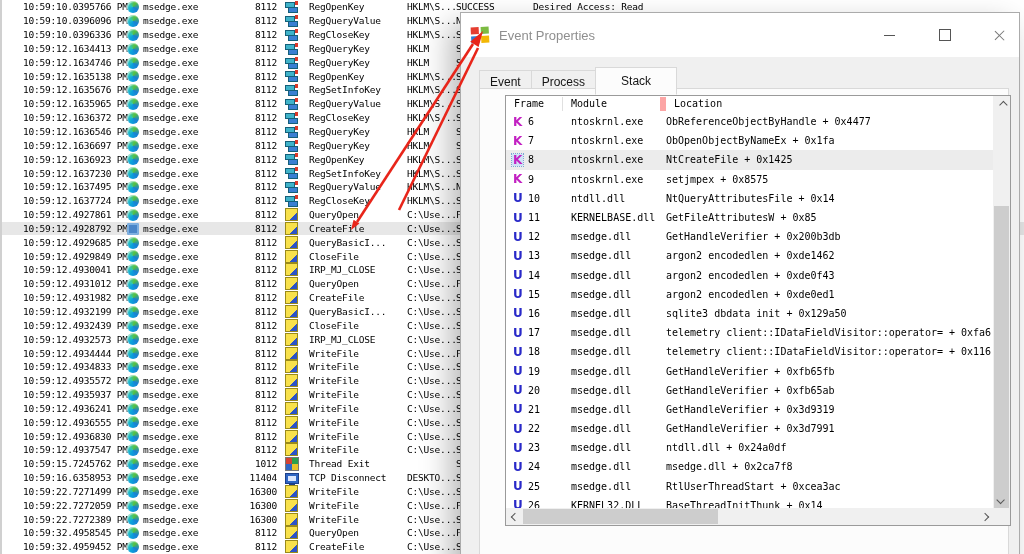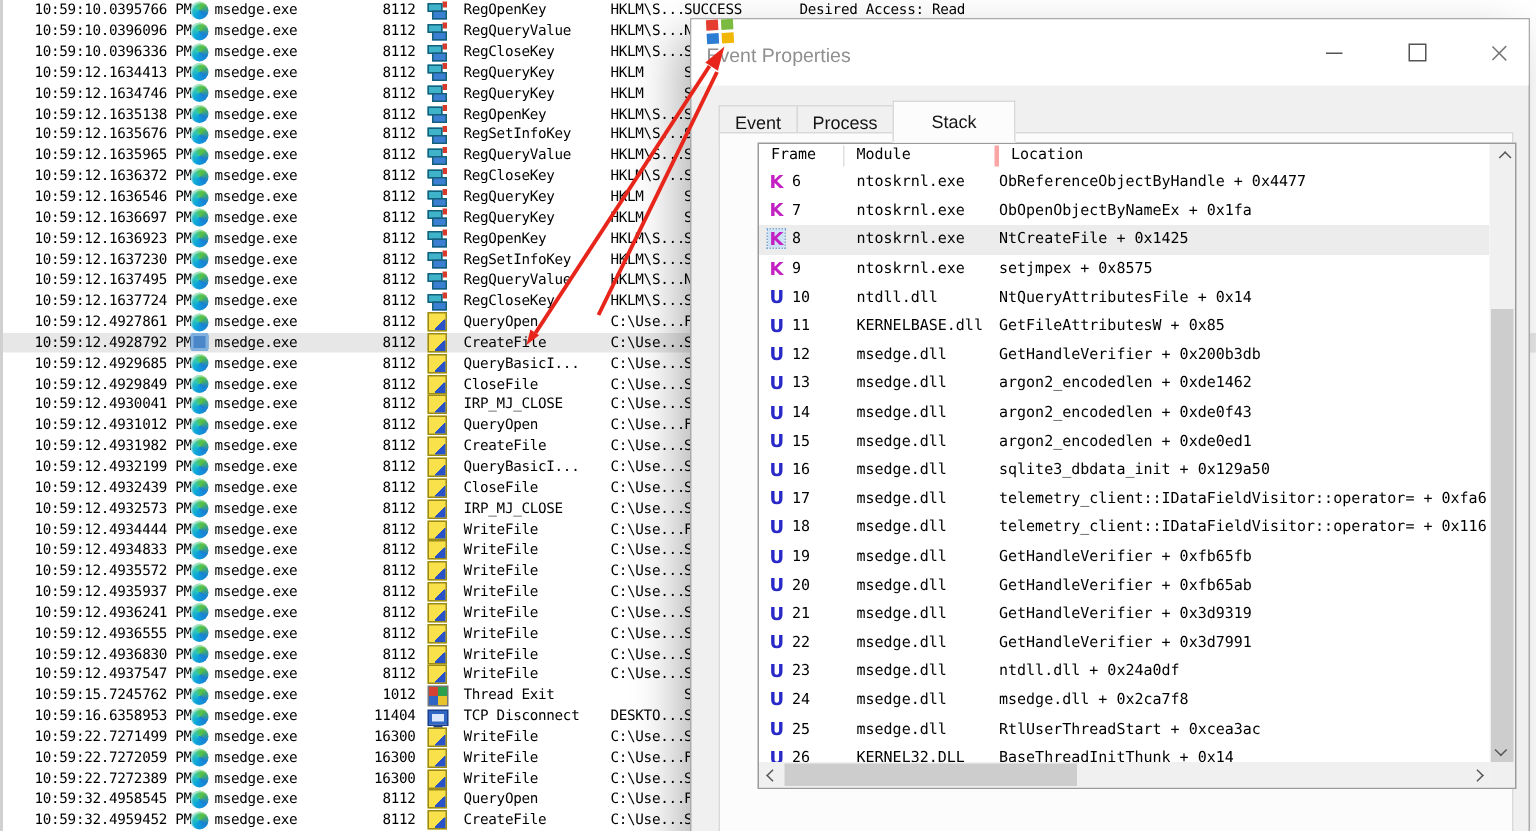--- a/index.html
+++ b/index.html
@@ -37,21 +37,21 @@
     background:linear-gradient(135deg,transparent 45%,#2a52c8 45%);}
   .thread-icon{width:12px;height:12px;border:1px solid #777;
     background:linear-gradient(90deg,#d44233 0 50%,#2ba04d 50% 100%) 0 0/12px 6px no-repeat,
                linear-gradient(90deg,#2f66c4 0 50%,#e8c22a 50% 100%) 0 6px/12px 6px no-repeat;}
   .network-icon{width:12px;height:9px;margin-top:2px;background:#dbe7ff;border:1px solid #1c3f8a;
     box-shadow:inset 0 0 0 2px #2f66c4;}
   .network-icon::after{content:"";position:absolute;left:3px;bottom:-3px;width:6px;height:2px;background:#1c3f8a;}
   
   .dialog{position:absolute;left:460px;top:12px;width:560px;height:560px;background:#f0f0f0;
     border:1px solid #ababab;box-shadow:-10px 12px 28px rgba(0,0,0,.28);box-sizing:border-box;}
-  .titlebar{height:44px;background:#ffffff;position:relative;display:flex;align-items:flex-start;flex-direction:column;}
+  .titlebar{height:44px;background:#ffffff;position:relative;display:flex;align-items:center;}
   .app-icon{width:18px;height:16px;margin-left:10px;position:relative;transform:rotate(-3deg);flex:none;}
   .app-icon::before{content:"";position:absolute;left:0;top:0;width:8px;height:7px;background:#e53e30;
     box-shadow:10px 0 0 #7cbb42,0 9px 0 #2d7dd2,10px 9px 0 #f2b705;}
   .dlg-title{margin-left:10px;font-family:"Liberation Sans",sans-serif;font-size:13px;color:#8f8f8f;}
   .win-btn{position:absolute;top:0;height:44px;width:44px;display:flex;align-items:center;justify-content:center;}
   .btn-min{left:406px;} .btn-max{left:462px;} .btn-close{left:516px;}
   .glyph-min{width:11px;height:1px;background:#555;}
   .glyph-max{width:10px;height:10px;border:1px solid #555;}
   .glyph-close{width:13px;height:13px;position:relative;}
   .glyph-close::before,.glyph-close::after{content:"";position:absolute;left:6px;top:0;width:1.4px;height:13px;background:#777;}
@@ -61,21 +61,21 @@
     font-family:"Liberation Sans",sans-serif;font-size:12px;color:#151515;}
   .tab{padding:4px 10px;background:#f0f0f0;border:1px solid #d9d9d9;margin-right:-1px;position:relative;}
   .tab.active{background:#fcfcfc;padding:6px 25px;border-bottom:1px solid #fcfcfc;z-index:3;top:1px;}
   .tab-page{position:absolute;left:18px;top:75px;width:530px;height:485px;
     background:#fcfcfc;border:1px solid #d9d9d9;box-sizing:border-box;}
   
   .stack-list{position:absolute;left:9px;top:6px;width:506px;height:431px;background:#fff;
     border:1px solid #9a9a9a;box-sizing:border-box;margin-left:16px;}
   .stack-header{height:16px;display:flex;font-size:10px;white-space:pre;align-items:center;color:#000;}
   .sh-frame{width:57px;padding-left:8px;flex:none;border-right:1px solid #e0e0e0;height:14px;line-height:14px;box-sizing:border-box;}
-  .sh-mod{width:103px;padding-left:8px;flex:none;border-right:3px solid #fca5a5;height:14px;line-height:14px;box-sizing:border-box;}
+  .sh-mod{width:103px;padding-left:8px;flex:none;border-right:6px solid #fca5a5;height:14px;line-height:14px;box-sizing:border-box;}
   .sh-loc{flex:1;padding-left:8px;height:14px;line-height:14px;}
   .stack-rows{position:absolute;left:0;top:16px;right:17px;bottom:17px;overflow:hidden;}
   .stack-row{height:19.2px;display:flex;align-items:center;font-size:10px;white-space:pre;color:#000;}
   .stack-row.selected{background:#ececec;}
   .s-icon{width:16px;padding-left:6px;flex:none;}
   .s-num{width:43px;flex:none;}
   .s-mod{width:95px;flex:none;}
   .s-loc{flex:1;overflow:hidden;}
   .ku{font-family:"DejaVu Sans",sans-serif;font-weight:bold;font-size:12px;line-height:12px;display:inline-block;padding:0 1px;}
   .ku.k{color:#c220c2;} .ku.u{color:#2929c8;}

